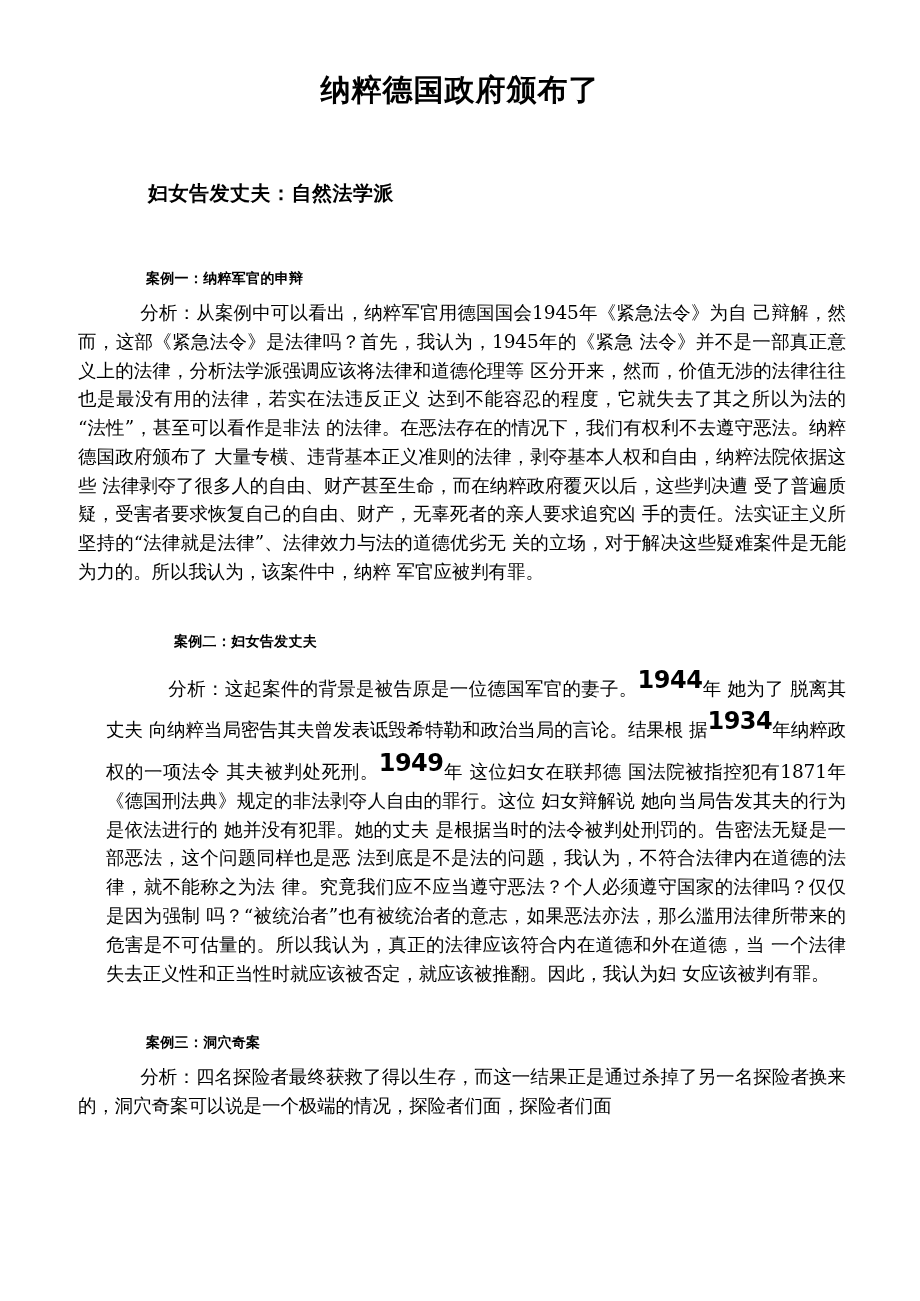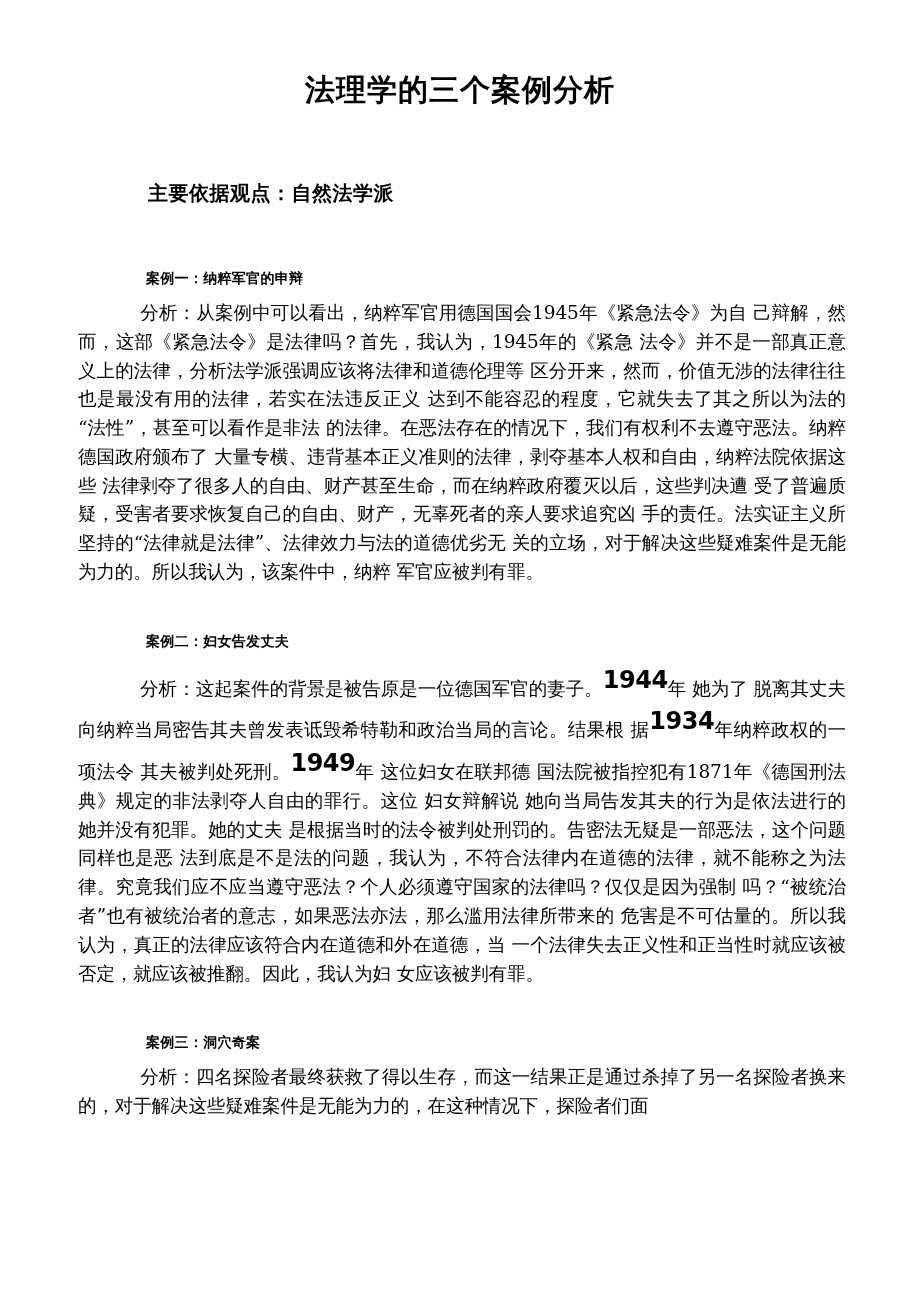--- a/index.html
+++ b/index.html
@@ -74,57 +74,57 @@
   }
   .case-body .indent-lead {
     display: inline-block;
     width: 62px;
   }
 
   .case-block {
     margin-bottom: 0;
   }
   .case-block.case-1 { margin-bottom: 44px; }
-  .case-block.case-2 { margin-bottom: 44px; }
+  .case-block.case-2 { margin-bottom: 44px; margin-left: 28px; }
 
   
   .raised-year {
     font-family: "DejaVu Sans", "Liberation Sans", sans-serif;
     font-size: 24px;
     font-weight: bold;
     vertical-align: 7px;
     letter-spacing: -0.5px;
   }
 </style>
 </head>
 <body>
 
 <div class="page">
 
-  <div class="doc-title">法理学的三个案例分析</div>
+  <div class="doc-title">纳粹德国政府颁布了</div>
 
-  <div class="doc-subtitle">主要依据观点：自然法学派</div>
+  <div class="doc-subtitle">妇女告发丈夫：自然法学派</div>
 
   <div class="content">
 
     <section class="case-block case-1">
       <h2 class="case-heading">案例一：纳粹军官的申辩</h2>
       <p class="case-body">
         <span class="indent-lead"></span><span>分析：</span><span>从案例中可以看出，纳粹军官用德国国会1945年《紧急法令》为自 己辩解，然而，这部《紧急法令》是法律吗？首先，我认为，1945年的《紧急 法令》并不是一部真正意义上的法律，分析法学派强调应该将法律和道德伦理等 区分开来，然而，价值无涉的法律往往也是最没有用的法律，若实在法违反正义 达到不能容忍的程度，它就失去了其之所以为法的“法性”，甚至可以看作是非法 的法律。在恶法存在的情况下，我们有权利不去遵守恶法。纳粹德国政府颁布了 大量专横、违背基本正义准则的法律，剥夺基本人权和自由，纳粹法院依据这些 法律剥夺了很多人的自由、财产甚至生命，而在纳粹政府覆灭以后，这些判决遭 受了普遍质疑，受害者要求恢复自己的自由、财产，无辜死者的亲人要求追究凶 手的责任。法实证主义所坚持的“法律就是法律”、法律效力与法的道德优劣无 关的立场，对于解决这些疑难案件是无能为力的。所以我认为，该案件中，纳粹 军官应被判有罪。</span>
       </p>
     </section>
 
     <section class="case-block case-2">
       <h2 class="case-heading">案例二：妇女告发丈夫</h2>
       <p class="case-body">
         <span class="indent-lead"></span><span>分析：</span><span>这起案件的背景是被告原是一位德国军官的妻子。</span><span class="raised-year">1944</span><span>年 她为了 脱离其丈夫 向纳粹当局密告其夫曾发表诋毁希特勒和政治当局的言论。结果根 据</span><span class="raised-year">1934</span><span>年纳粹政权的一项法令 其夫被判处死刑。</span><span class="raised-year">1949</span><span>年 这位妇女在联邦德 国法院被指控犯有1871年《德国刑法典》规定的非法剥夺人自由的罪行。这位 妇女辩解说 她向当局告发其夫的行为是依法进行的 她并没有犯罪。她的丈夫 是根据当时的法令被判处刑罚的。告密法无疑是一部恶法，这个问题同样也是恶 法到底是不是法的问题，我认为，不符合法律内在道德的法律，就不能称之为法 律。究竟我们应不应当遵守恶法？个人必须遵守国家的法律吗？仅仅是因为强制 吗？“被统治者”也有被统治者的意志，如果恶法亦法，那么滥用法律所带来的 危害是不可估量的。所以我认为，真正的法律应该符合内在道德和外在道德，当 一个法律失去正义性和正当性时就应该被否定，就应该被推翻。因此，我认为妇 女应该被判有罪。</span>
       </p>
     </section>
 
     <section class="case-block case-3">
       <h2 class="case-heading">案例三：洞穴奇案</h2>
       <p class="case-body">
-        <span class="indent-lead"></span><span>分析：</span><span>四名探险者最终获救了得以生存，而这一结果正是通过杀掉了另一名探险者换来的，对于解决这些疑难案件是无能为力的，在这种情况下，探险者们面</span>
+        <span class="indent-lead"></span><span>分析：</span><span>四名探险者最终获救了得以生存，而这一结果正是通过杀掉了另一名探险者换来的，洞穴奇案可以说是一个极端的情况，探险者们面，探险者们面</span>
       </p>
     </section>
 
   </div>
 </div>
 
 </body></html>

